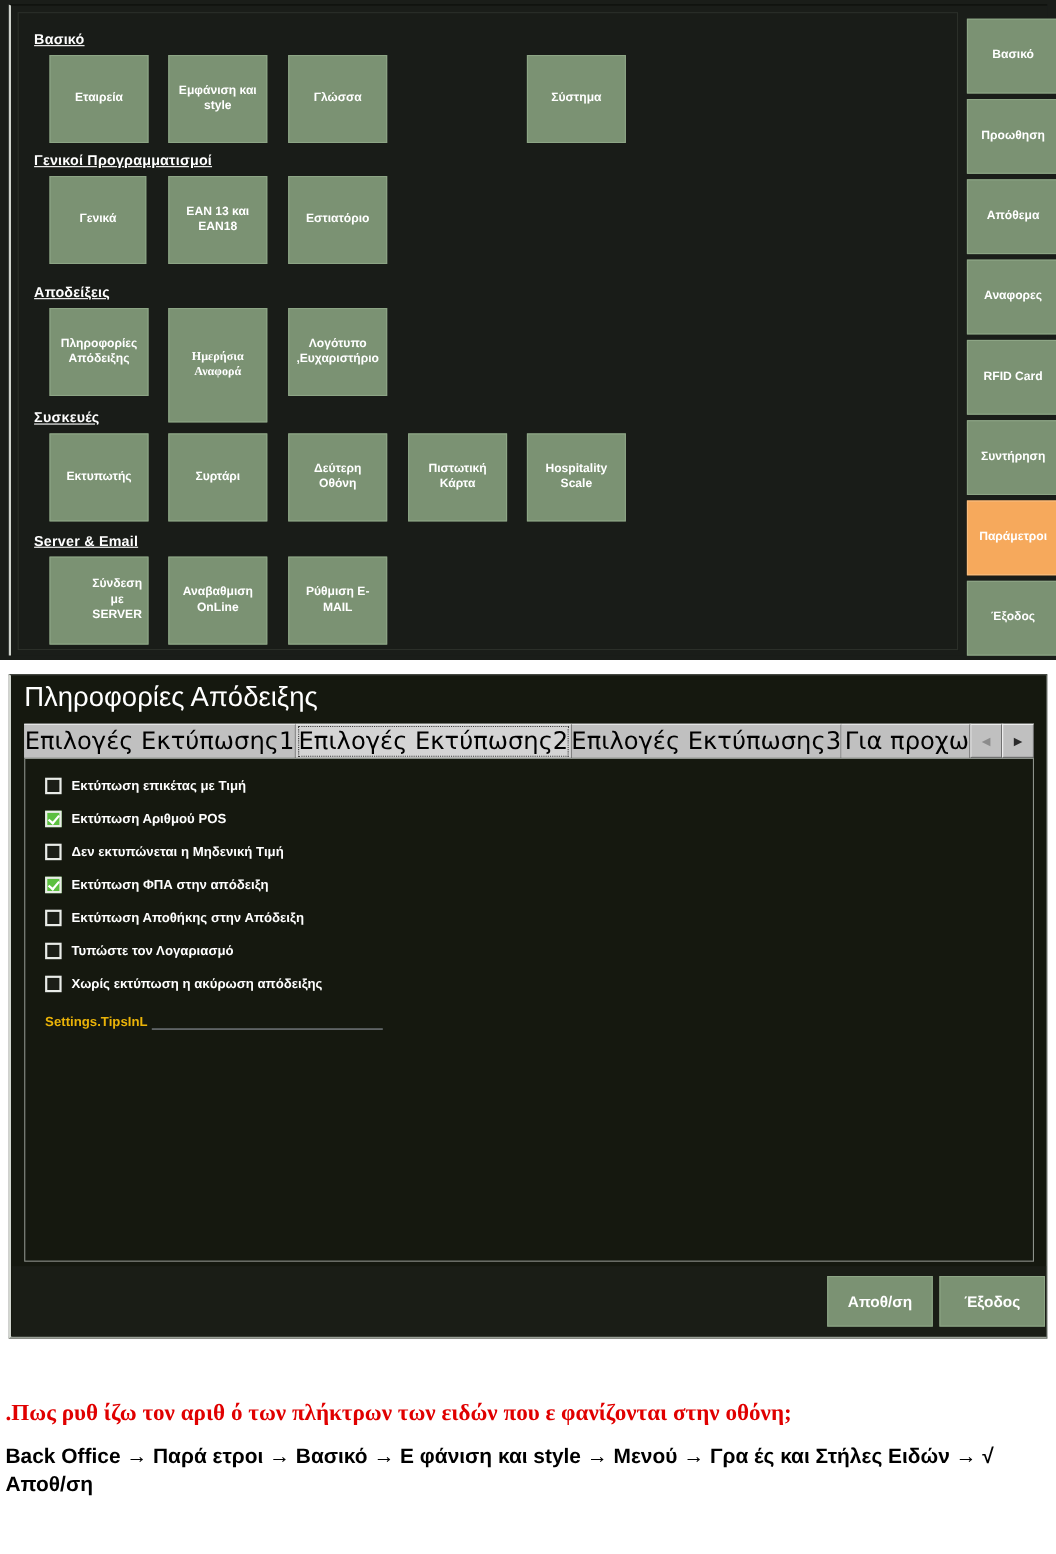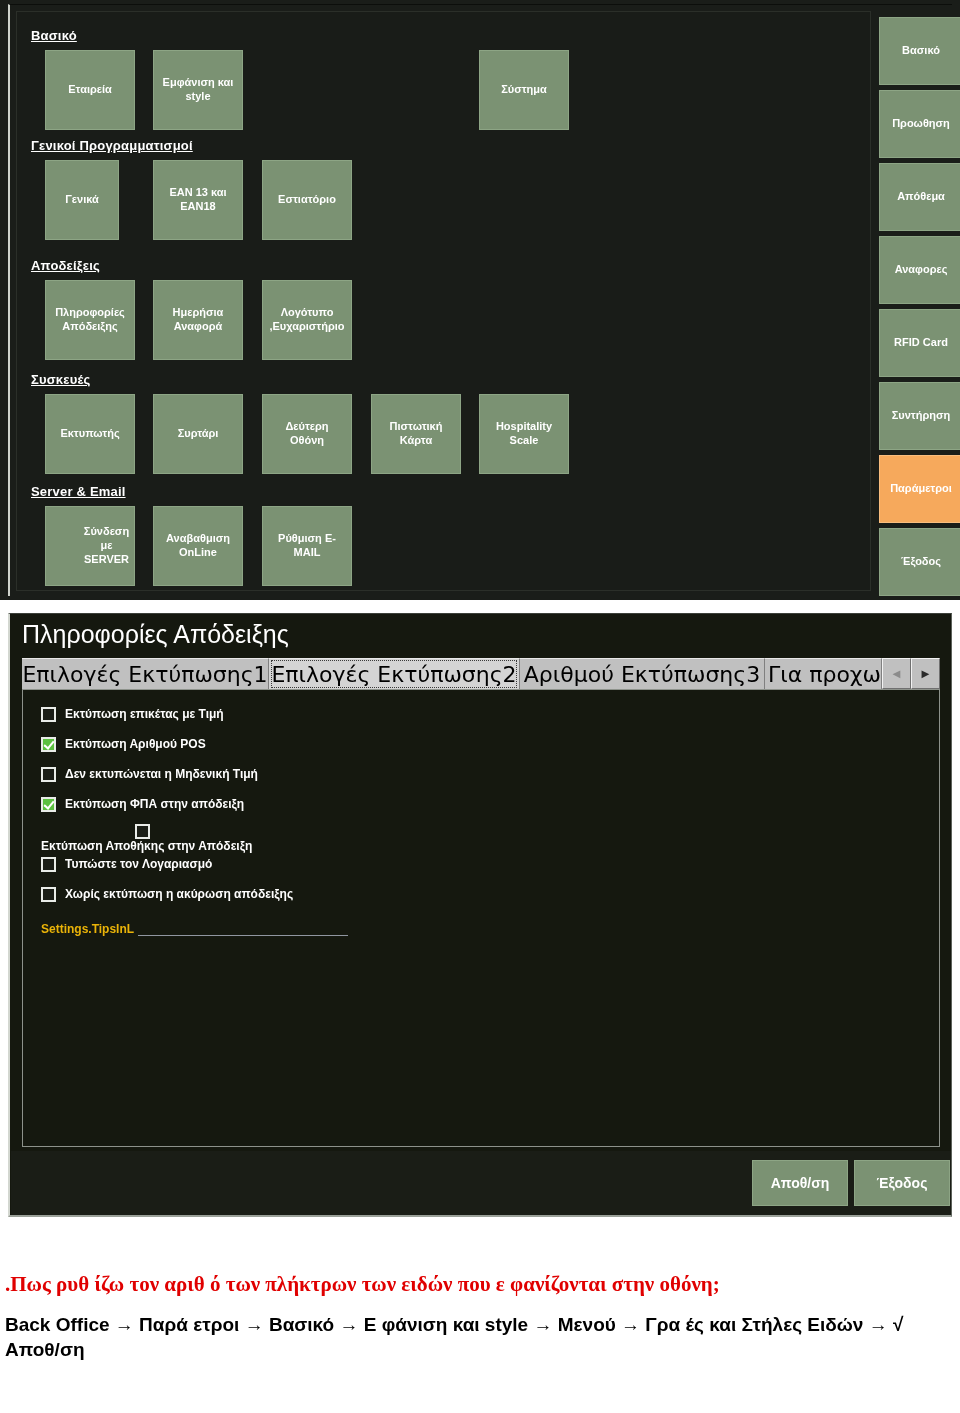--- a/index.html
+++ b/index.html
@@ -312,32 +312,33 @@
 
 <div id="backoffice-panel">
   <div id="backoffice-inner">
 
     <div id="main-menu-area">
 
       <div class="group-header" style="left:14px; top:16px;">Βασικό</div>
       <div class="tile" style="left:136px; top:38px; width:90px; height:80px;">Εμφάνιση και
 style</div>
       <div class="tile" style="left:28px; top:38px; width:90px; height:80px;">Εταιρεία</div>
+      <div class="tile" style="left:245px; top:38px; width:90px; height:80px;">Γλώσσα</div>
       <div class="tile" style="left:462px; top:38px; width:90px; height:80px;">Σύστημα</div>
 
       <div class="group-header" style="left:14px; top:126px;">Γενικοί Προγραμματισμοί</div>
-      <div class="tile" style="left:28px; top:148px; width:74px; height:80px;">Γενικά</div>
+      <div class="tile" style="left:28px; top:148px; width:88px; height:80px;">Γενικά</div>
       <div class="tile" style="left:136px; top:148px; width:90px; height:80px;">EAN 13 και
 EAN18</div>
       <div class="tile" style="left:245px; top:148px; width:90px; height:80px;">Εστιατόριο</div>
 
       <div class="group-header" style="left:14px; top:246px;">Αποδείξεις</div>
       <div class="tile" style="left:28px; top:268px; width:90px; height:80px;">Πληροφορίες
 Απόδειξης</div>
-      <div class="tile" style="left:136px; top:268px; width:90px; height:80px;">Ημερήσια
+      <div class="tile" style="left:136px; top:268px; width:90px; height:104px;font-family:Liberation Serif, serif;">Ημερήσια
 Αναφορά</div>
       <div class="tile" style="left:245px; top:268px; width:90px; height:80px;">Λογότυπο
 ,Ευχαριστήριο</div>
 
       <div class="group-header" style="left:14px; top:360px;">Συσκευές</div>
       <div class="tile" style="left:28px; top:382px; width:90px; height:80px;">Εκτυπωτής</div>
       <div class="tile" style="left:136px; top:382px; width:90px; height:80px;">Συρτάρι</div>
       <div class="tile" style="left:245px; top:382px; width:90px; height:80px;">Δεύτερη
 Οθόνη</div>
       <div class="tile" style="left:354px; top:382px; width:90px; height:80px;">Πιστωτική
@@ -367,21 +368,21 @@
   </div>
 </div>
 
 <div id="receipt-dialog">
 
   <div id="dialog-title">Πληροφορίες Απόδειξης</div>
 
   <div id="tab-strip">
     <div class="tab" style="width:247px;">Επιλογές Εκτύπωσης1</div>
     <div class="tab selected" style="width:251px;">Επιλογές Εκτύπωσης2</div>
-    <div class="tab" style="width:245px;">Αριθμού Εκτύπωσης3</div>
+    <div class="tab" style="width:245px;">Επιλογές Εκτύπωσης3</div>
     <div class="tab clipped" style="width:117px; justify-content:flex-start;">Για προχωρημ</div>
     <div class="tab-spinner disabled">◄</div>
     <div class="tab-spinner">►</div>
   </div>
 
   <div id="tab-content">
 
     <div class="check-row" style="top:14px;">
       <span class="cbox"></span>
       <span class="check-label">Εκτύπωση επικέτας με Τιμή</span>
@@ -395,21 +396,21 @@
     <div class="check-row" style="top:74px;">
       <span class="cbox"></span>
       <span class="check-label">Δεν εκτυπώνεται η Μηδενική Τιμή</span>
     </div>
 
     <div class="check-row" style="top:104px;">
       <span class="cbox checked"></span>
       <span class="check-label">Εκτύπωση ΦΠΑ στην απόδειξη</span>
     </div>
 
-    <div class="check-row" style="top:134px;flex-direction:column;">
+    <div class="check-row" style="top:134px;">
       <span class="cbox"></span>
       <span class="check-label">Εκτύπωση Αποθήκης στην Απόδειξη</span>
     </div>
 
     <div class="check-row" style="top:164px;">
       <span class="cbox"></span>
       <span class="check-label">Τυπώστε τον Λογαριασμό</span>
     </div>
 
     <div class="check-row" style="top:194px;">

